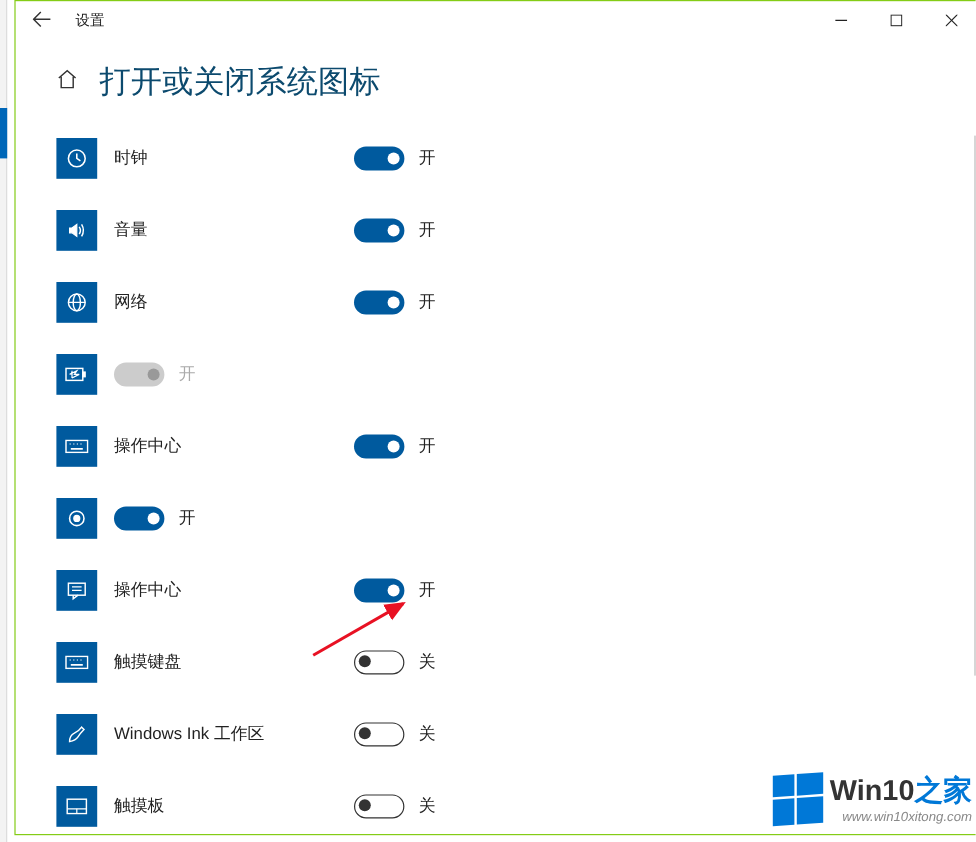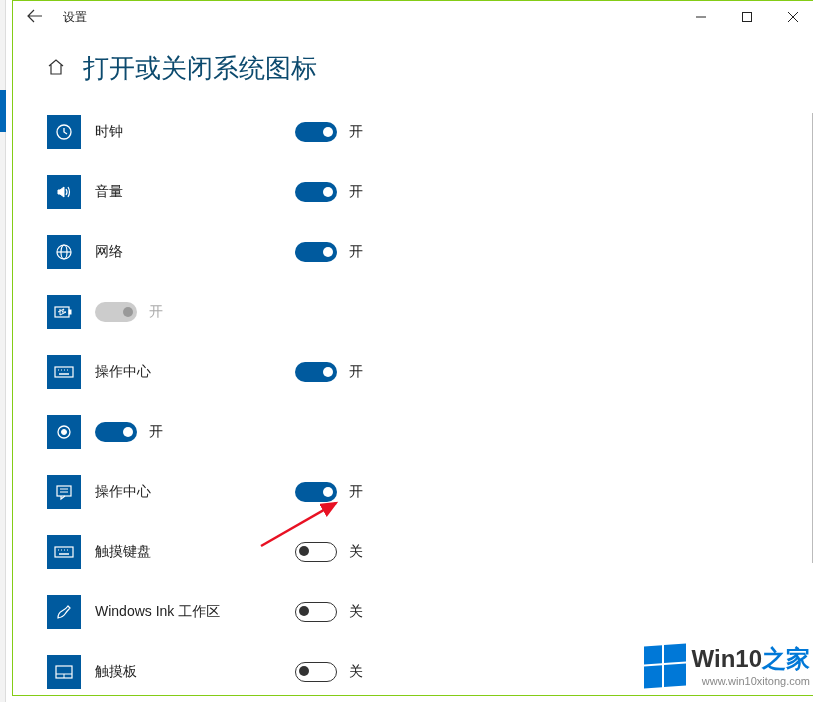--- a/index.html
+++ b/index.html
@@ -152,21 +152,21 @@
     }
     .win-logo {
       width: 42px; height: 42px; margin-right: 6px;
       display: grid; grid-template-columns: 18px 22px; grid-template-rows: 18px 22px; gap: 2px;
       transform: skewY(-4deg);
     }
     .win-logo div { background: #0078d7; }
     .wm-text { display: flex; flex-direction: column; }
     .wm-main { font-size: 24px; font-weight: 600; color: #333; }
     .wm-main .accent { color: #0078d7; }
-    .wm-url { font-size: 11px; color: #888; text-align: right; }
+    .wm-url { font-size: 11px; color: #888; text-align: right; font-style: italic; }
     .left-edge {
       position: absolute; left: 0; top: 0; width: 6px; height: 100%;
       background: #f3f3f3;
       border-right: 1px solid #ddd;
     }
     .left-edge .blue { position:absolute; left:0; top:90px; width:6px; height:42px; background:#0067b8;}
   </style>
 </head>
 <body>
 

